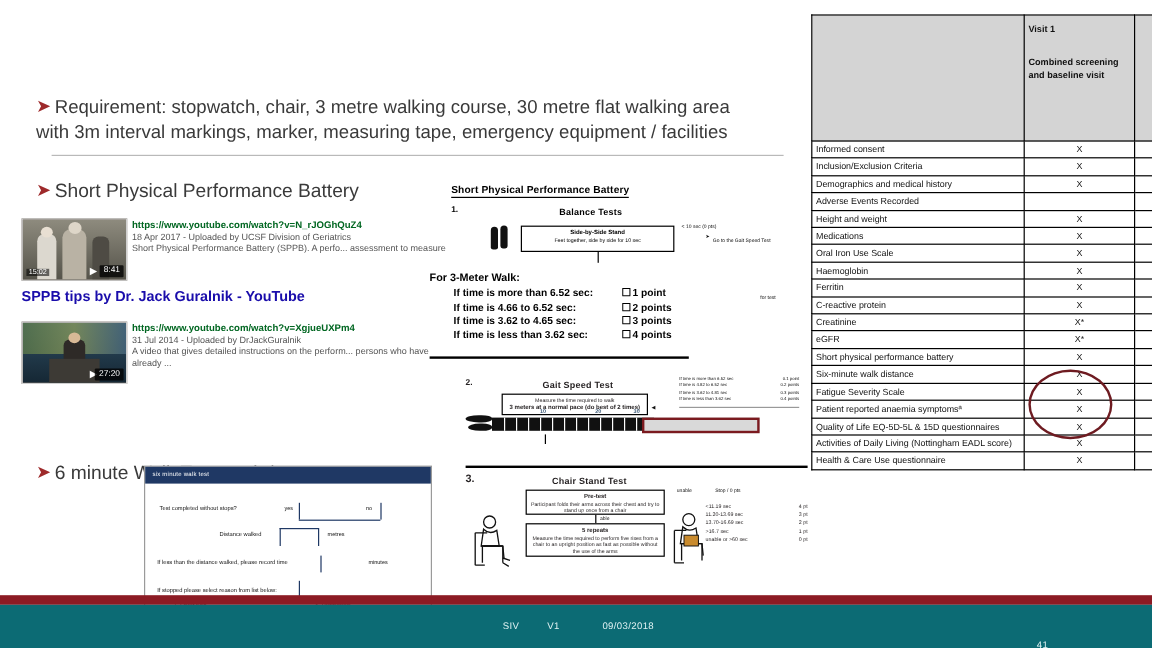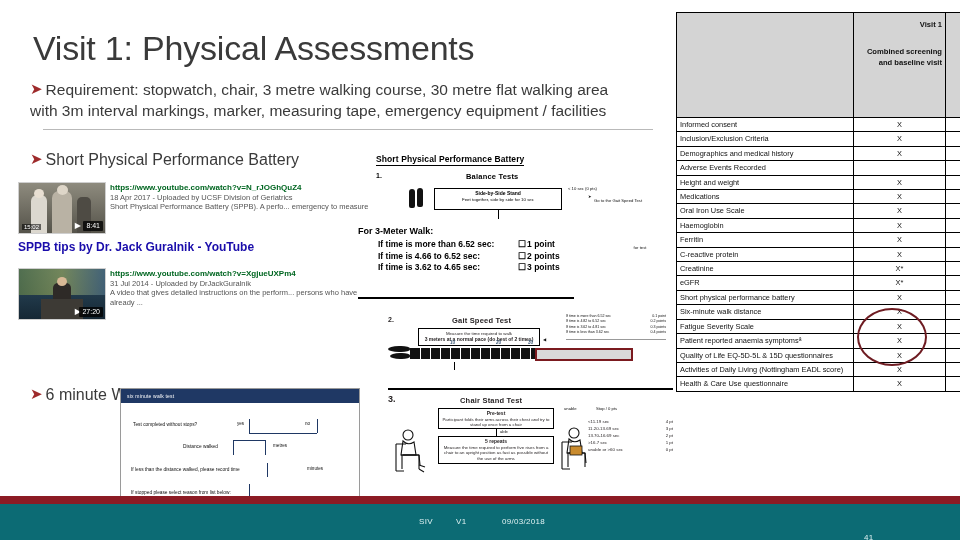--- a/index.html
+++ b/index.html
@@ -153,21 +153,21 @@
   .sched{
     position:absolute;left:676px;top:12px;width:292px;
     border-collapse:collapse;font-size:7.4px;color:#111;
     table-layout:fixed;
   }
   .sched td,.sched th{
     border:1px solid #000;padding:2px 3px;vertical-align:top;
     line-height:9.4px;font-weight:normal;
   }
   .sched .c0{width:170px;}
-  .sched .c1{width:85px;text-align:right;}
+  .sched .c1{width:85px;text-align:left;}
   .sched .c2{width:37px;}
   .sched thead th{
     background:#d4d4d4;height:96px;vertical-align:top;text-align:center;
     font-weight:bold;font-size:7.6px;line-height:11px;padding-top:6px;
   }
   .sched thead th.blank{background:#d4d4d4;}
   .sched td.mark{text-align:center;font-weight:normal;}
   .sched .hv{margin-top:16px;}
 
   .circle-anno{
@@ -182,21 +182,20 @@
   .f-sv{left:419px;}
   .f-v1{left:456px;}
   .f-dt{left:486px;padding-left:16px;}
   .f-pg{left:864px;margin-top:16px;}
 </style>
 </head>
 <body>
 
 <div class="slide">
 
-  <div class="title">Visit 1: Physical Assessments</div>
 
   <div class="bullet b1">
     <span class="arw">➤</span><span class="txt">Requirement: stopwatch, chair, 3 metre walking course, 30 metre flat walking area with 3m interval markings, marker, measuring tape, emergency equipment / facilities</span>
   </div>
   <div class="rule-a"></div>
 
   <div class="bullet b2">
     <span class="arw">➤</span><span>Short Physical Performance Battery</span>
   </div>
 
@@ -215,21 +214,21 @@
       <div class="h2"></div>
       <div class="p3"></div>
       <div class="stamp">15:02</div>
       <div class="play">▶</div>
       <div class="dur">8:41</div>
     </div>
 
     <div class="gtxt g1">
       <span class="url">https://www.youtube.com/watch?v=N_rJOGhQuZ4</span><br>
       <span>18 Apr 2017 - Uploaded by UCSF Division of Geriatrics</span><br>
-      <span>Short Physical Performance Battery (SPPB). A perfo... emergency to measure</span>
+      <span>Short Physical Performance Battery (SPPB). A perfo... assessment to measure</span>
     </div>
 
     <div class="gtitle">SPPB tips by Dr. Jack Guralnik - YouTube</div>
 
     <div class="gthumb thumb2">
       <div class="bg"></div>
       <div class="blur"></div>
       <div class="body"></div>
       <div class="head"></div>
       <div class="podium"></div>
@@ -273,20 +272,24 @@
       <span class="lbl">If time is more than 6.52 sec:</span>
       <span class="pt"><span class="chk">☐</span><span>1 point</span></span>
     </div>
     <div class="row">
       <span class="lbl">If time is 4.66 to 6.52 sec:</span>
       <span class="pt"><span class="chk">☐</span><span>2 points</span></span>
     </div>
     <div class="row">
       <span class="lbl">If time is 3.62 to 4.65 sec:</span>
       <span class="pt"><span class="chk">☐</span><span>3 points</span></span>
+    </div>
+    <div class="row">
+      <span class="lbl">If time is less than 3.62 sec:</span>
+      <span class="pt"><span class="chk">☐</span><span>4 points</span></span>
     </div>
   </div>
   <div class="ws-rule"></div>
 
   <div class="gait">
     <div class="sppb-num" style="left:0;top:4px;">2.</div>
     <div class="sppb-sec" style="left:64px;top:4px;">Gait Speed Test</div>
 
     <div class="sppb-box" style="left:30px;top:16px;width:122px;height:18px;">
       <span>Measure the time required to walk</span><br>

